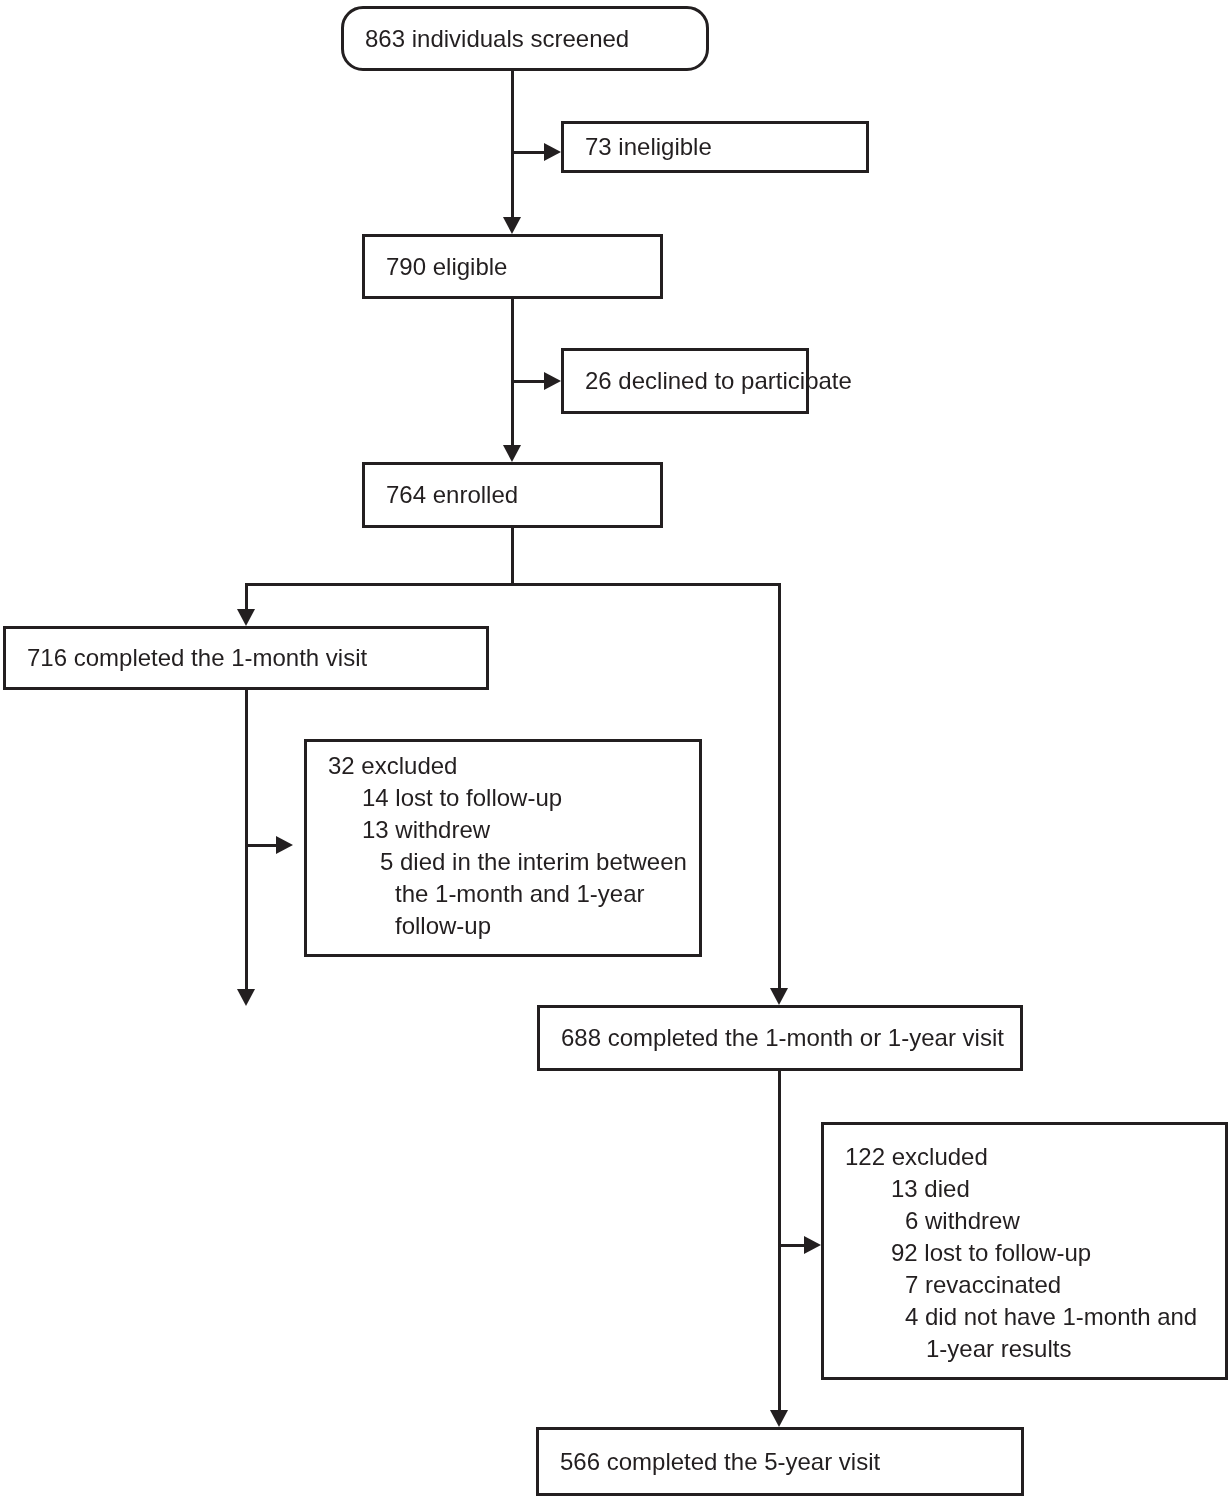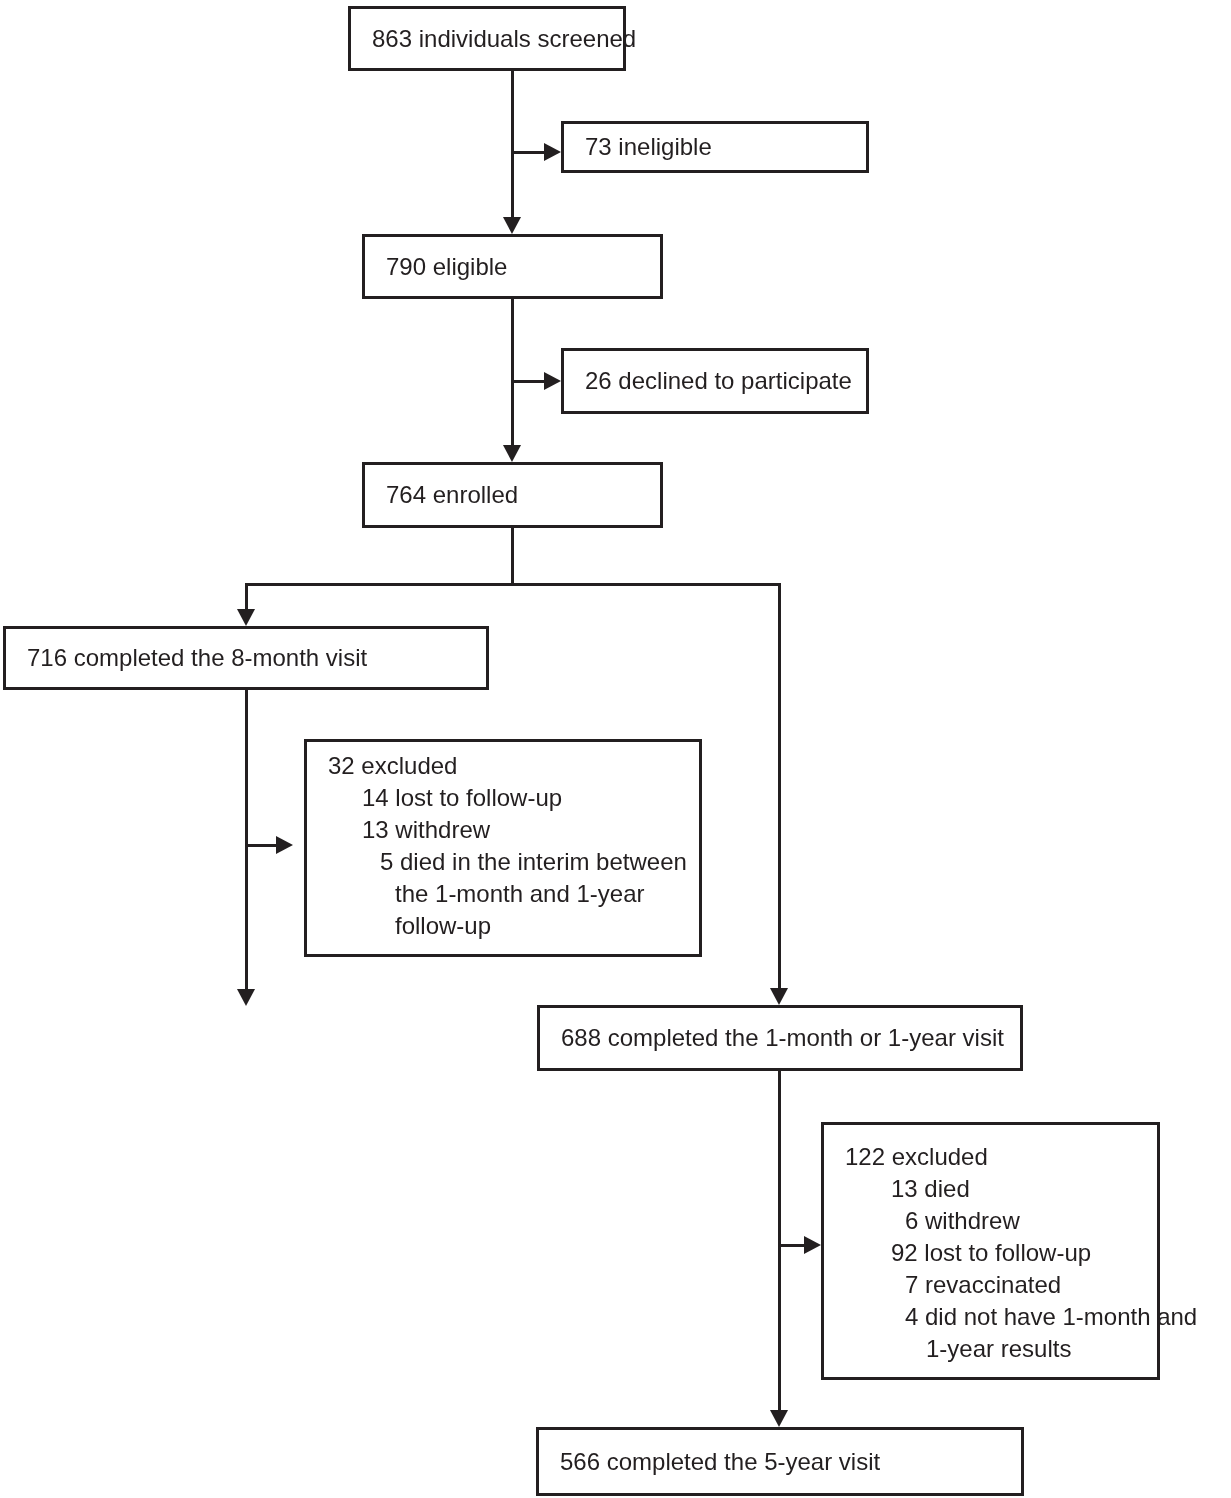--- a/index.html
+++ b/index.html
@@ -30,30 +30,30 @@
   #box-excluded122 .indent-2{margin-left:60px;}
   #box-excluded122 .indent-3{margin-left:81px;}
   #box-excluded122{padding-top:16px;}
 
   .line{position:absolute;background:var(--line);}
   .arrow{position:absolute;width:0;height:0;}
   .arrow.down{border-left:9px solid transparent;border-right:9px solid transparent;border-top:17px solid var(--line);}
   .arrow.right{border-top:9px solid transparent;border-bottom:9px solid transparent;border-left:17px solid var(--line);}
 
   
-  #box-screened   {left:348px;top:6px;   width:278px;height:65px;}
+  #box-screened   {left:341px;top:6px;   width:368px;height:65px;border-radius:22px;}
   #box-ineligible {left:561px;top:121px; width:308px;height:52px;}
   #box-eligible   {left:362px;top:234px; width:301px;height:65px;}
-  #box-declined   {left:561px;top:348px; width:308px;height:66px;}
+  #box-declined   {left:561px;top:348px; width:248px;height:66px;}
   #box-enrolled   {left:362px;top:462px; width:301px;height:66px;}
   #box-month1     {left:3px;  top:626px; width:486px;height:64px;}
   #box-excluded32 {left:304px;top:739px; width:398px;height:218px;}
   #box-year1      {left:3px;  top:1006px;width:486px;height:66px;}
   #box-either     {left:537px;top:1005px;width:486px;height:66px;}
-  #box-excluded122{left:821px;top:1122px;width:339px;height:258px;}
+  #box-excluded122{left:821px;top:1122px;width:407px;height:258px;}
   #box-year5      {left:536px;top:1427px;width:488px;height:69px;}
 
   
   #line-v1      {left:511px;top:71px;  width:3px;  height:147px;}
   #arr-eligible {left:503px;top:217px;}
   #line-b1      {left:511px;top:151px; width:33px; height:3px;}
   #arr-ineligible{left:544px;top:143px;}
   #line-v2      {left:511px;top:299px; width:3px;  height:147px;}
   #arr-enrolled {left:503px;top:445px;}
   #line-b2      {left:511px;top:380px; width:33px; height:3px;}
@@ -92,21 +92,21 @@
 
   <div class="box single" id="box-declined">
     <span class="lbl">26 declined to participate</span>
   </div>
 
   <div class="box single" id="box-enrolled">
     <span class="lbl">764 enrolled</span>
   </div>
 
   <div class="box single" id="box-month1">
-    <span class="lbl">716 completed the 8-month visit</span>
+    <span class="lbl">716 completed the 1-month visit</span>
   </div>
 
   <div class="box multi" id="box-excluded32">
       <div class="tline indent-0">32 excluded</div>
       <div class="tline indent-1">14 lost to follow-up</div>
       <div class="tline indent-1">13 withdrew</div>
       <div class="tline indent-2">5 died in the interim between</div>
       <div class="tline indent-3">the 1-month and 1-year</div>
       <div class="tline indent-3">follow-up</div>
     </div>

